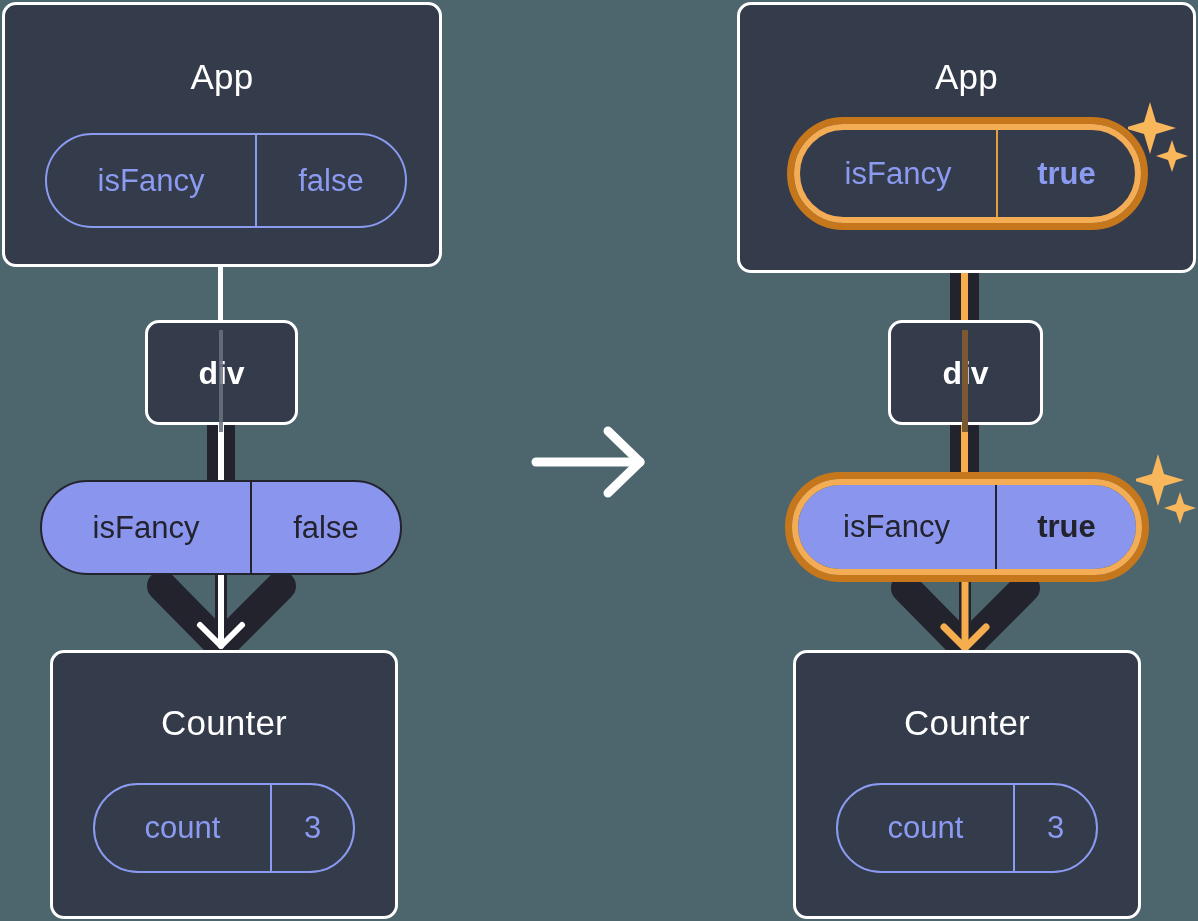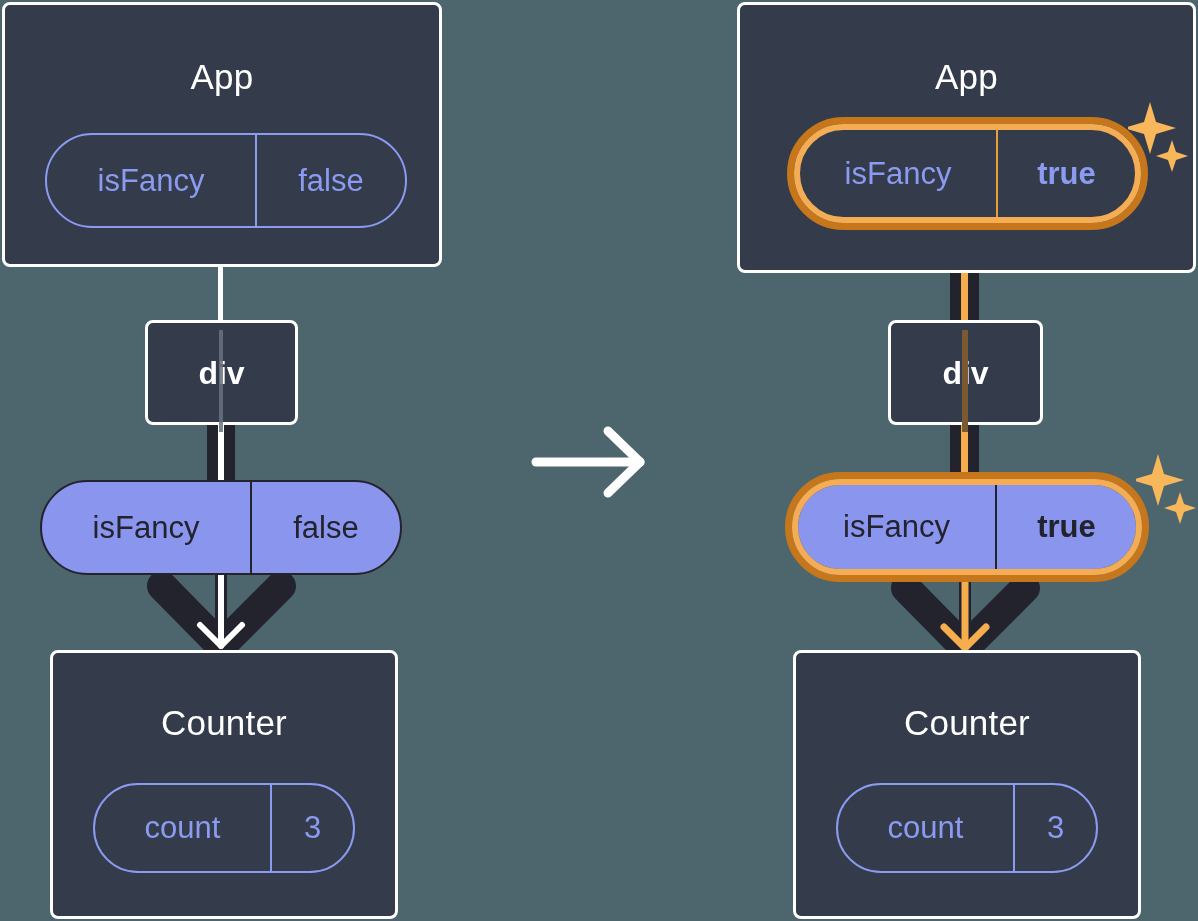--- a/index.html
+++ b/index.html
@@ -10,21 +10,21 @@
     overflow:hidden;
     position:relative;
   }
   .stage{position:absolute;inset:0;}
 
   
   .panel{
     position:absolute;
     background:#343b4a;
     border:3px solid #ffffff;
-    border-radius:8px;
+    border-radius:14px;
     box-sizing:border-box;
     z-index:30;
   }
   .panel-title{
     position:absolute;left:0;right:0;
     text-align:center;
     color:#ffffff;
     font-size:35px;
     letter-spacing:.2px;
     white-space:nowrap;

